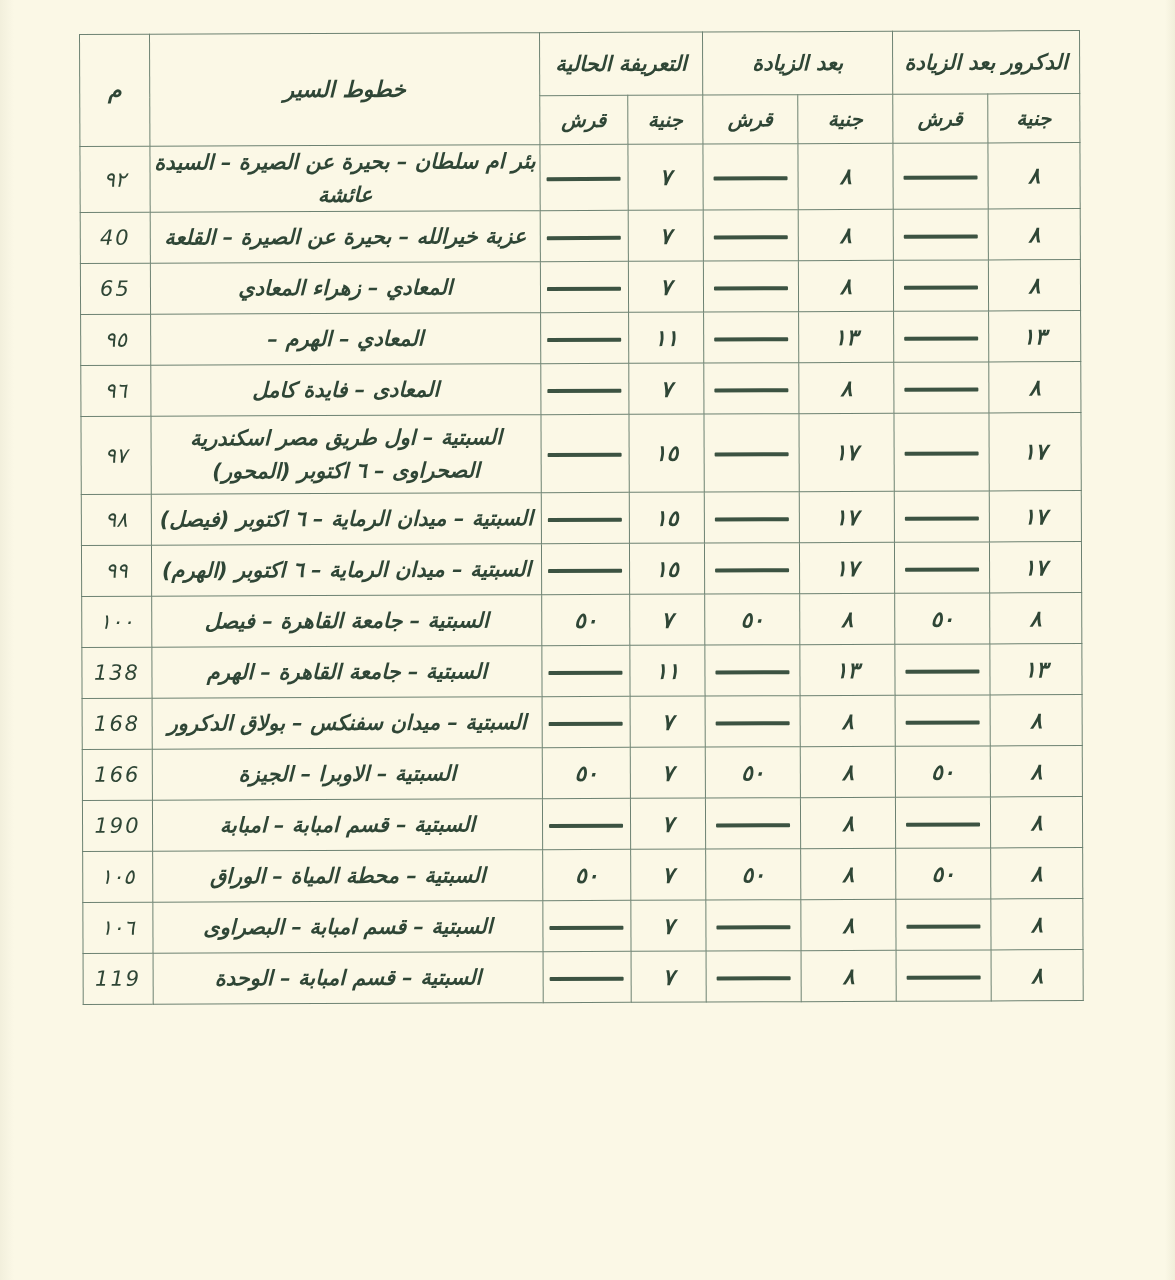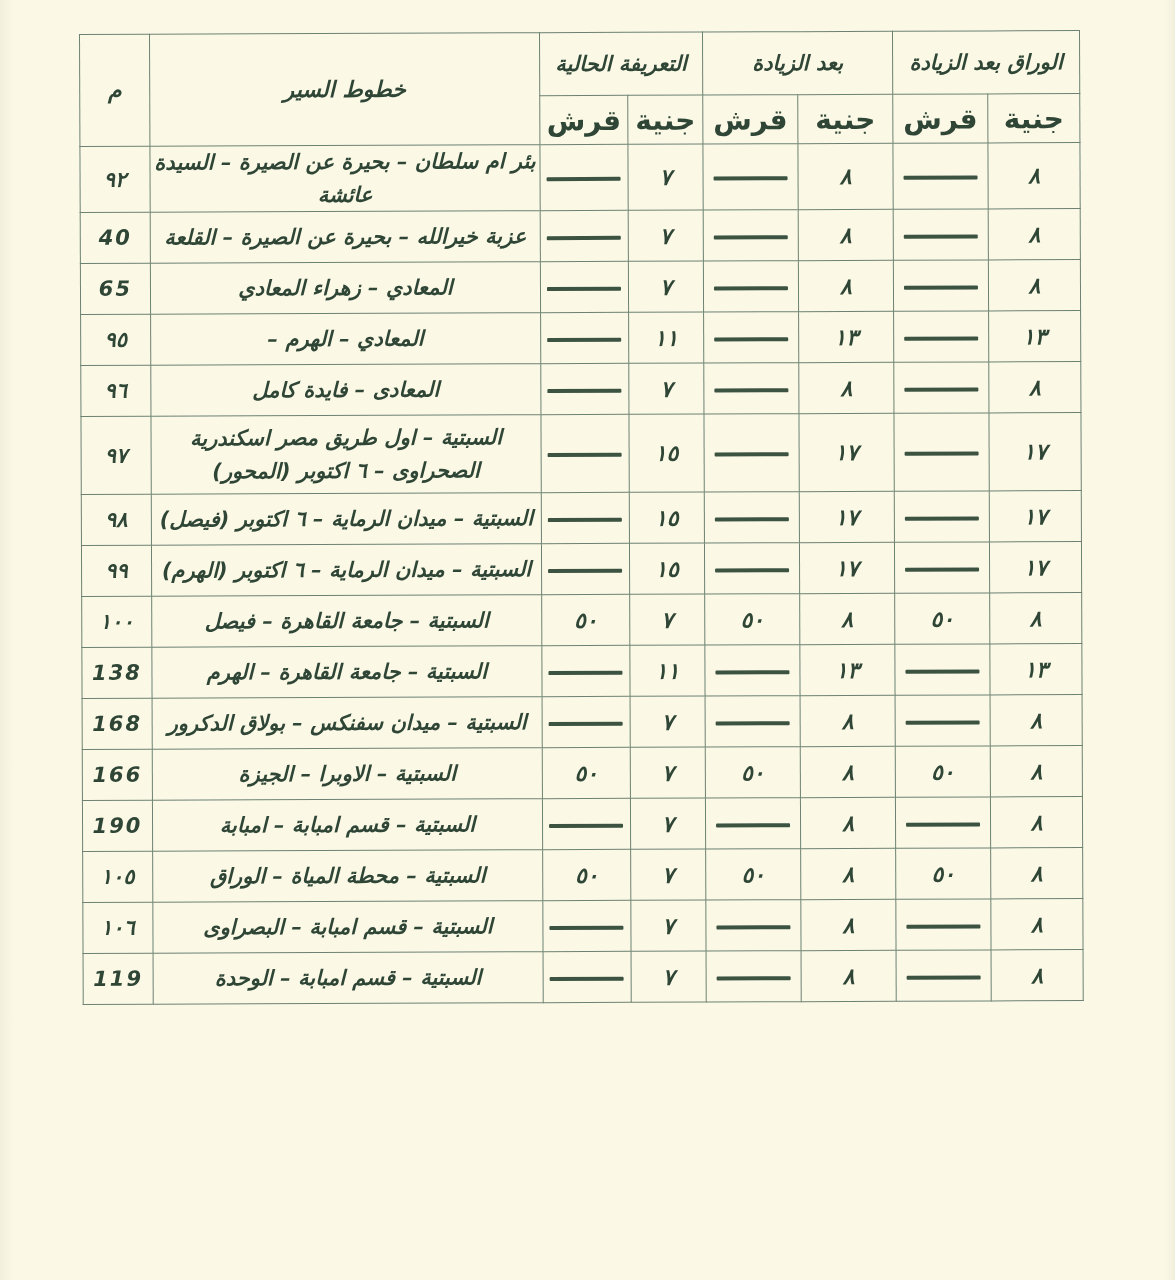--- a/index.html
+++ b/index.html
@@ -75,22 +75,23 @@
   .grp-head {
     height: 62px;
     font-size: 21px;
     font-weight: 600;
     font-style: italic;
     letter-spacing: 0.4px;
     margin-top: 18px;
   }
   .sub-head {
     height: 48px;
-    font-size: 28px;
-    font-weight: 600;
+    font-size: 20px;
+    font-weight: 600;
+    font-style: italic;
   }
   .routes-head {
     font-size: 22px;
     font-weight: 600;
     font-style: italic;
     letter-spacing: 0.5px;
   }
   .num-head {
     font-size: 22px;
     font-weight: 600;
@@ -111,21 +112,21 @@
     font-size: 21px;
     font-weight: 600;
     font-style: italic;
     line-height: 1.55;
     text-align: center;
     padding: 4px 12px;
     letter-spacing: 0.2px;
   }
   td.idx {
     font-size: 21px;
-    font-weight: 700;
+    font-weight: 400;
     font-style: italic;
     letter-spacing: 2px;
   }
 
   
   .dash-mark {
     display: inline-block;
     width: 74px;
     height: 4px;
     background: #3c5342;
@@ -157,21 +158,21 @@
           <col class="c-p3">
         <col class="c-j2">
           <col class="c-p2">
         <col class="c-j1">
           <col class="c-p1">
         <col class="c-route">
           <col class="c-idx">
       </colgroup>
       <thead>
         <tr>
-          <th class="grp-head" colspan="2">الوراق بعد الزيادة</th>
+          <th class="grp-head" colspan="2">الدكرور بعد الزيادة</th>
           <th class="grp-head" colspan="2">بعد الزيادة</th>
           <th class="grp-head" colspan="2">التعريفة الحالية</th>
           <th class="routes-head" rowspan="2">خطوط السير</th>
           <th class="num-head" rowspan="2">م</th>
         </tr>
         <tr>
           <th class="sub-head">جنية</th>
           <th class="sub-head">قرش</th>
           <th class="sub-head">جنية</th>
           <th class="sub-head">قرش</th>

